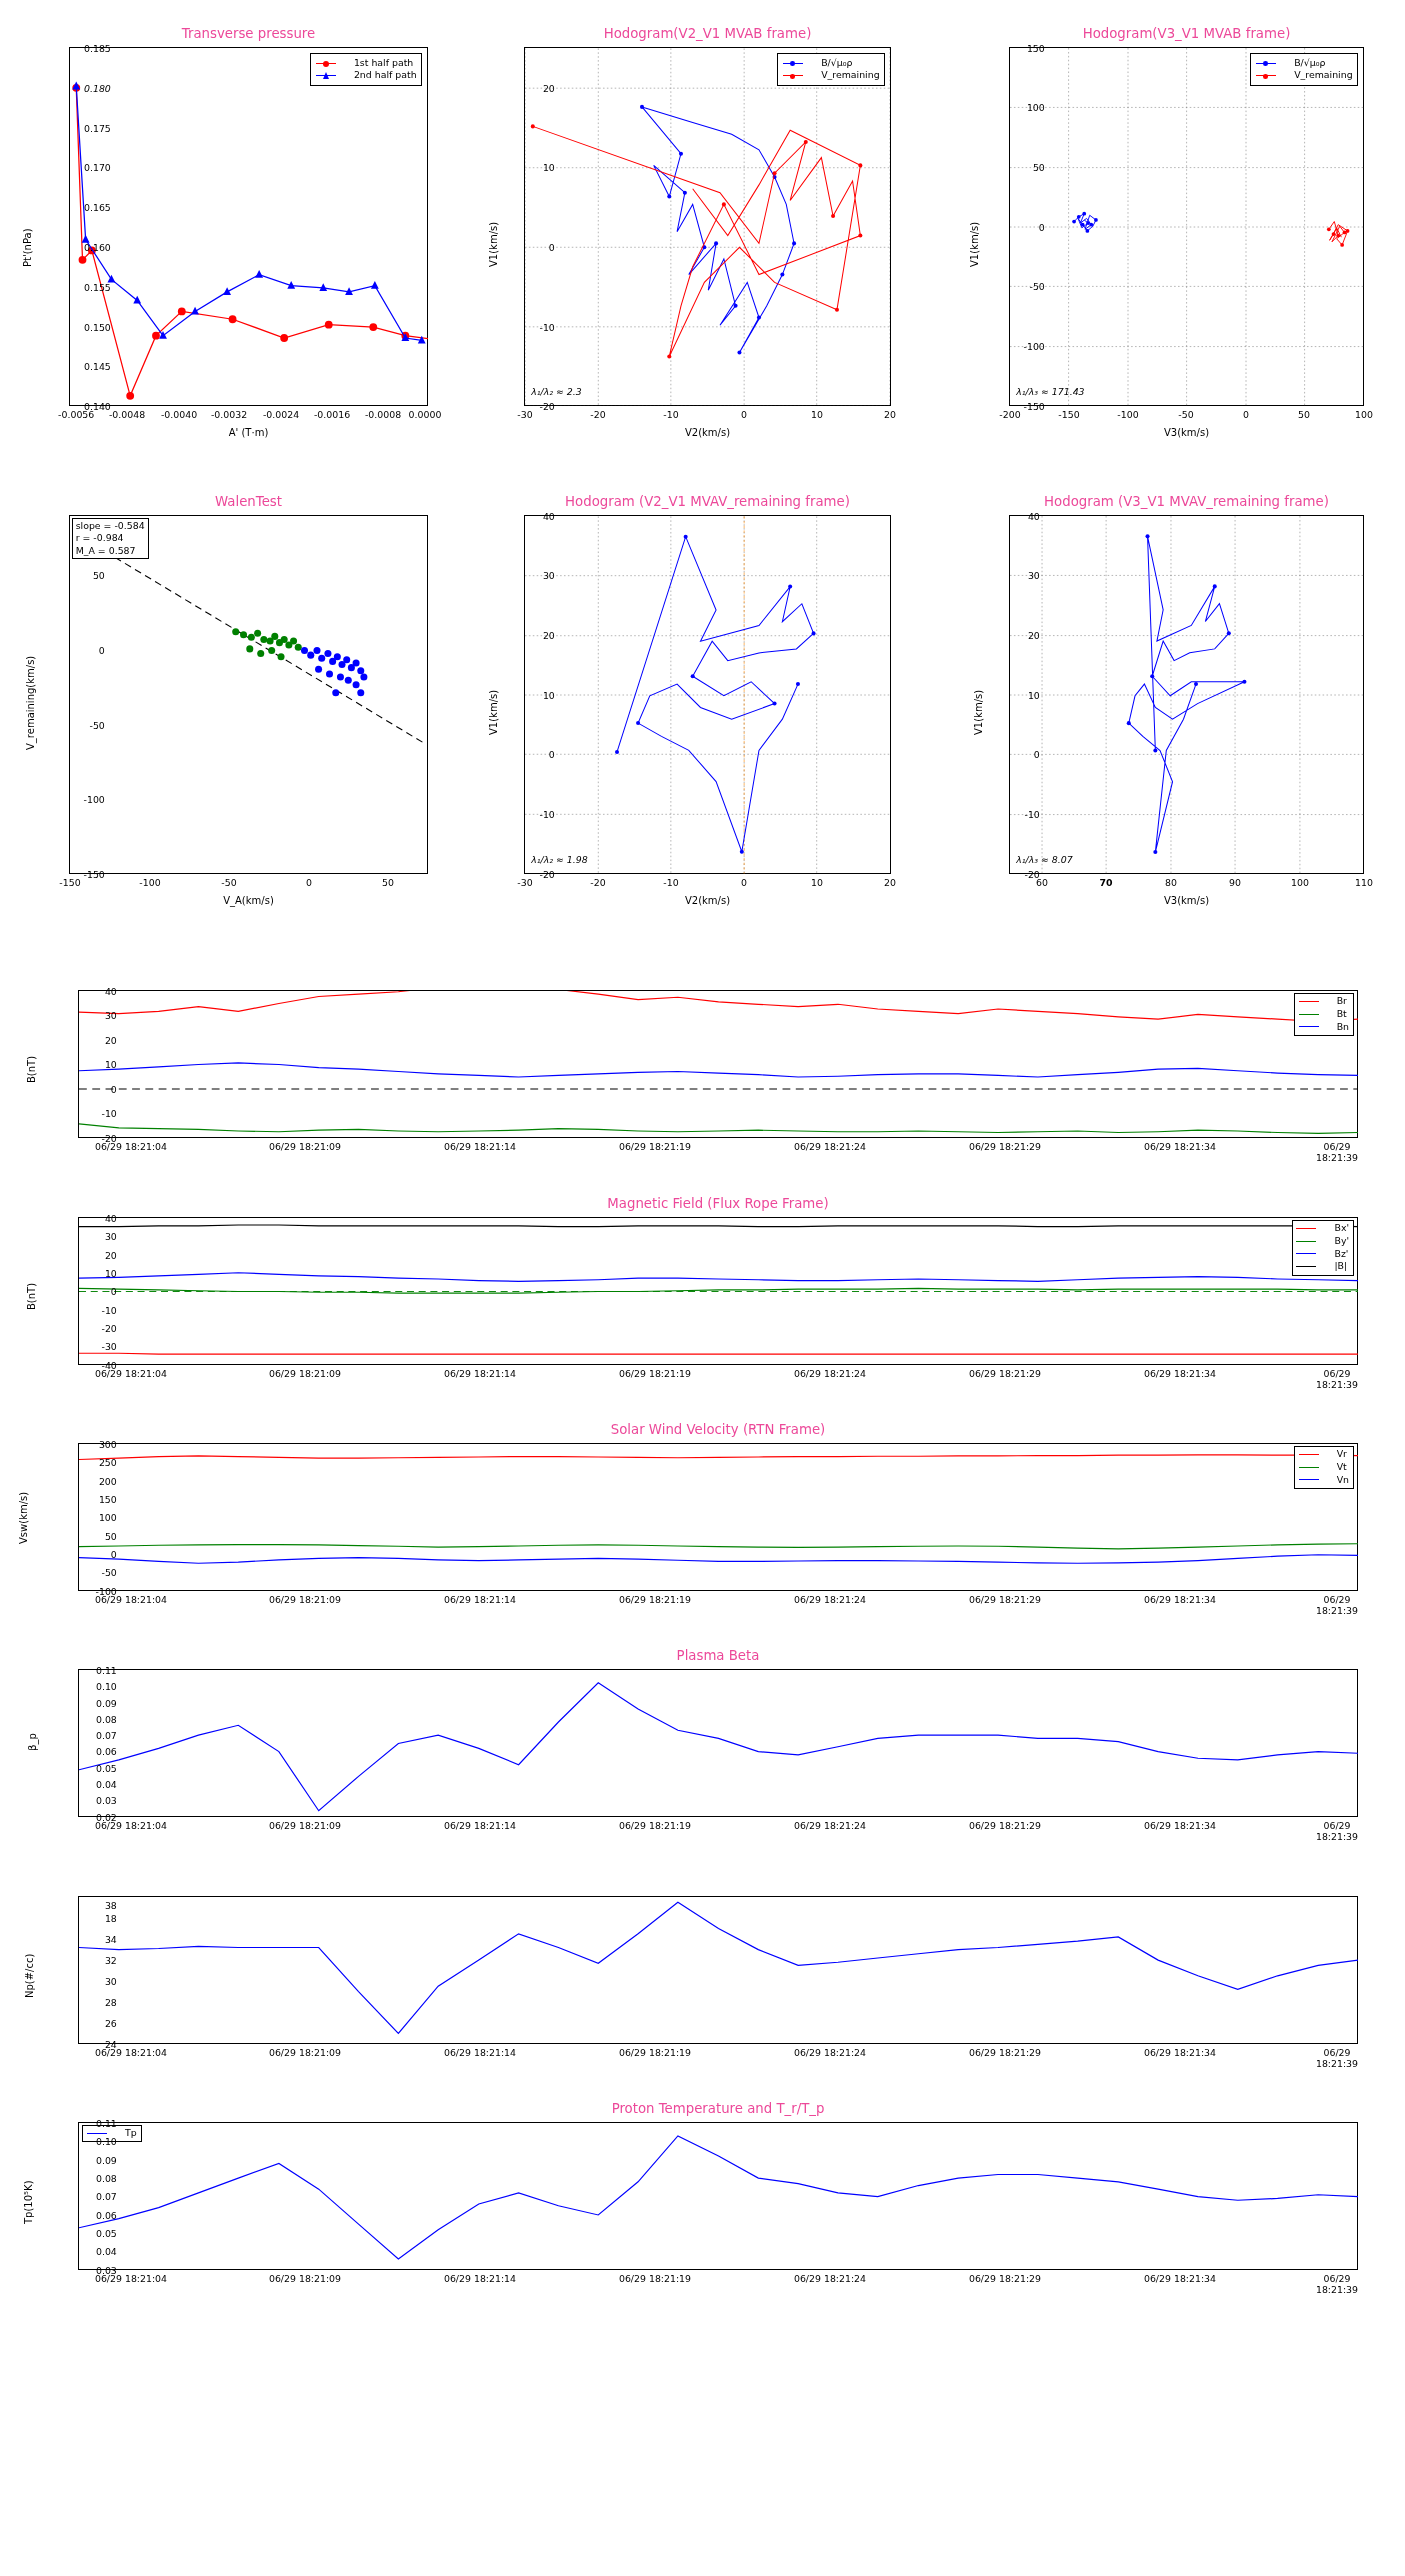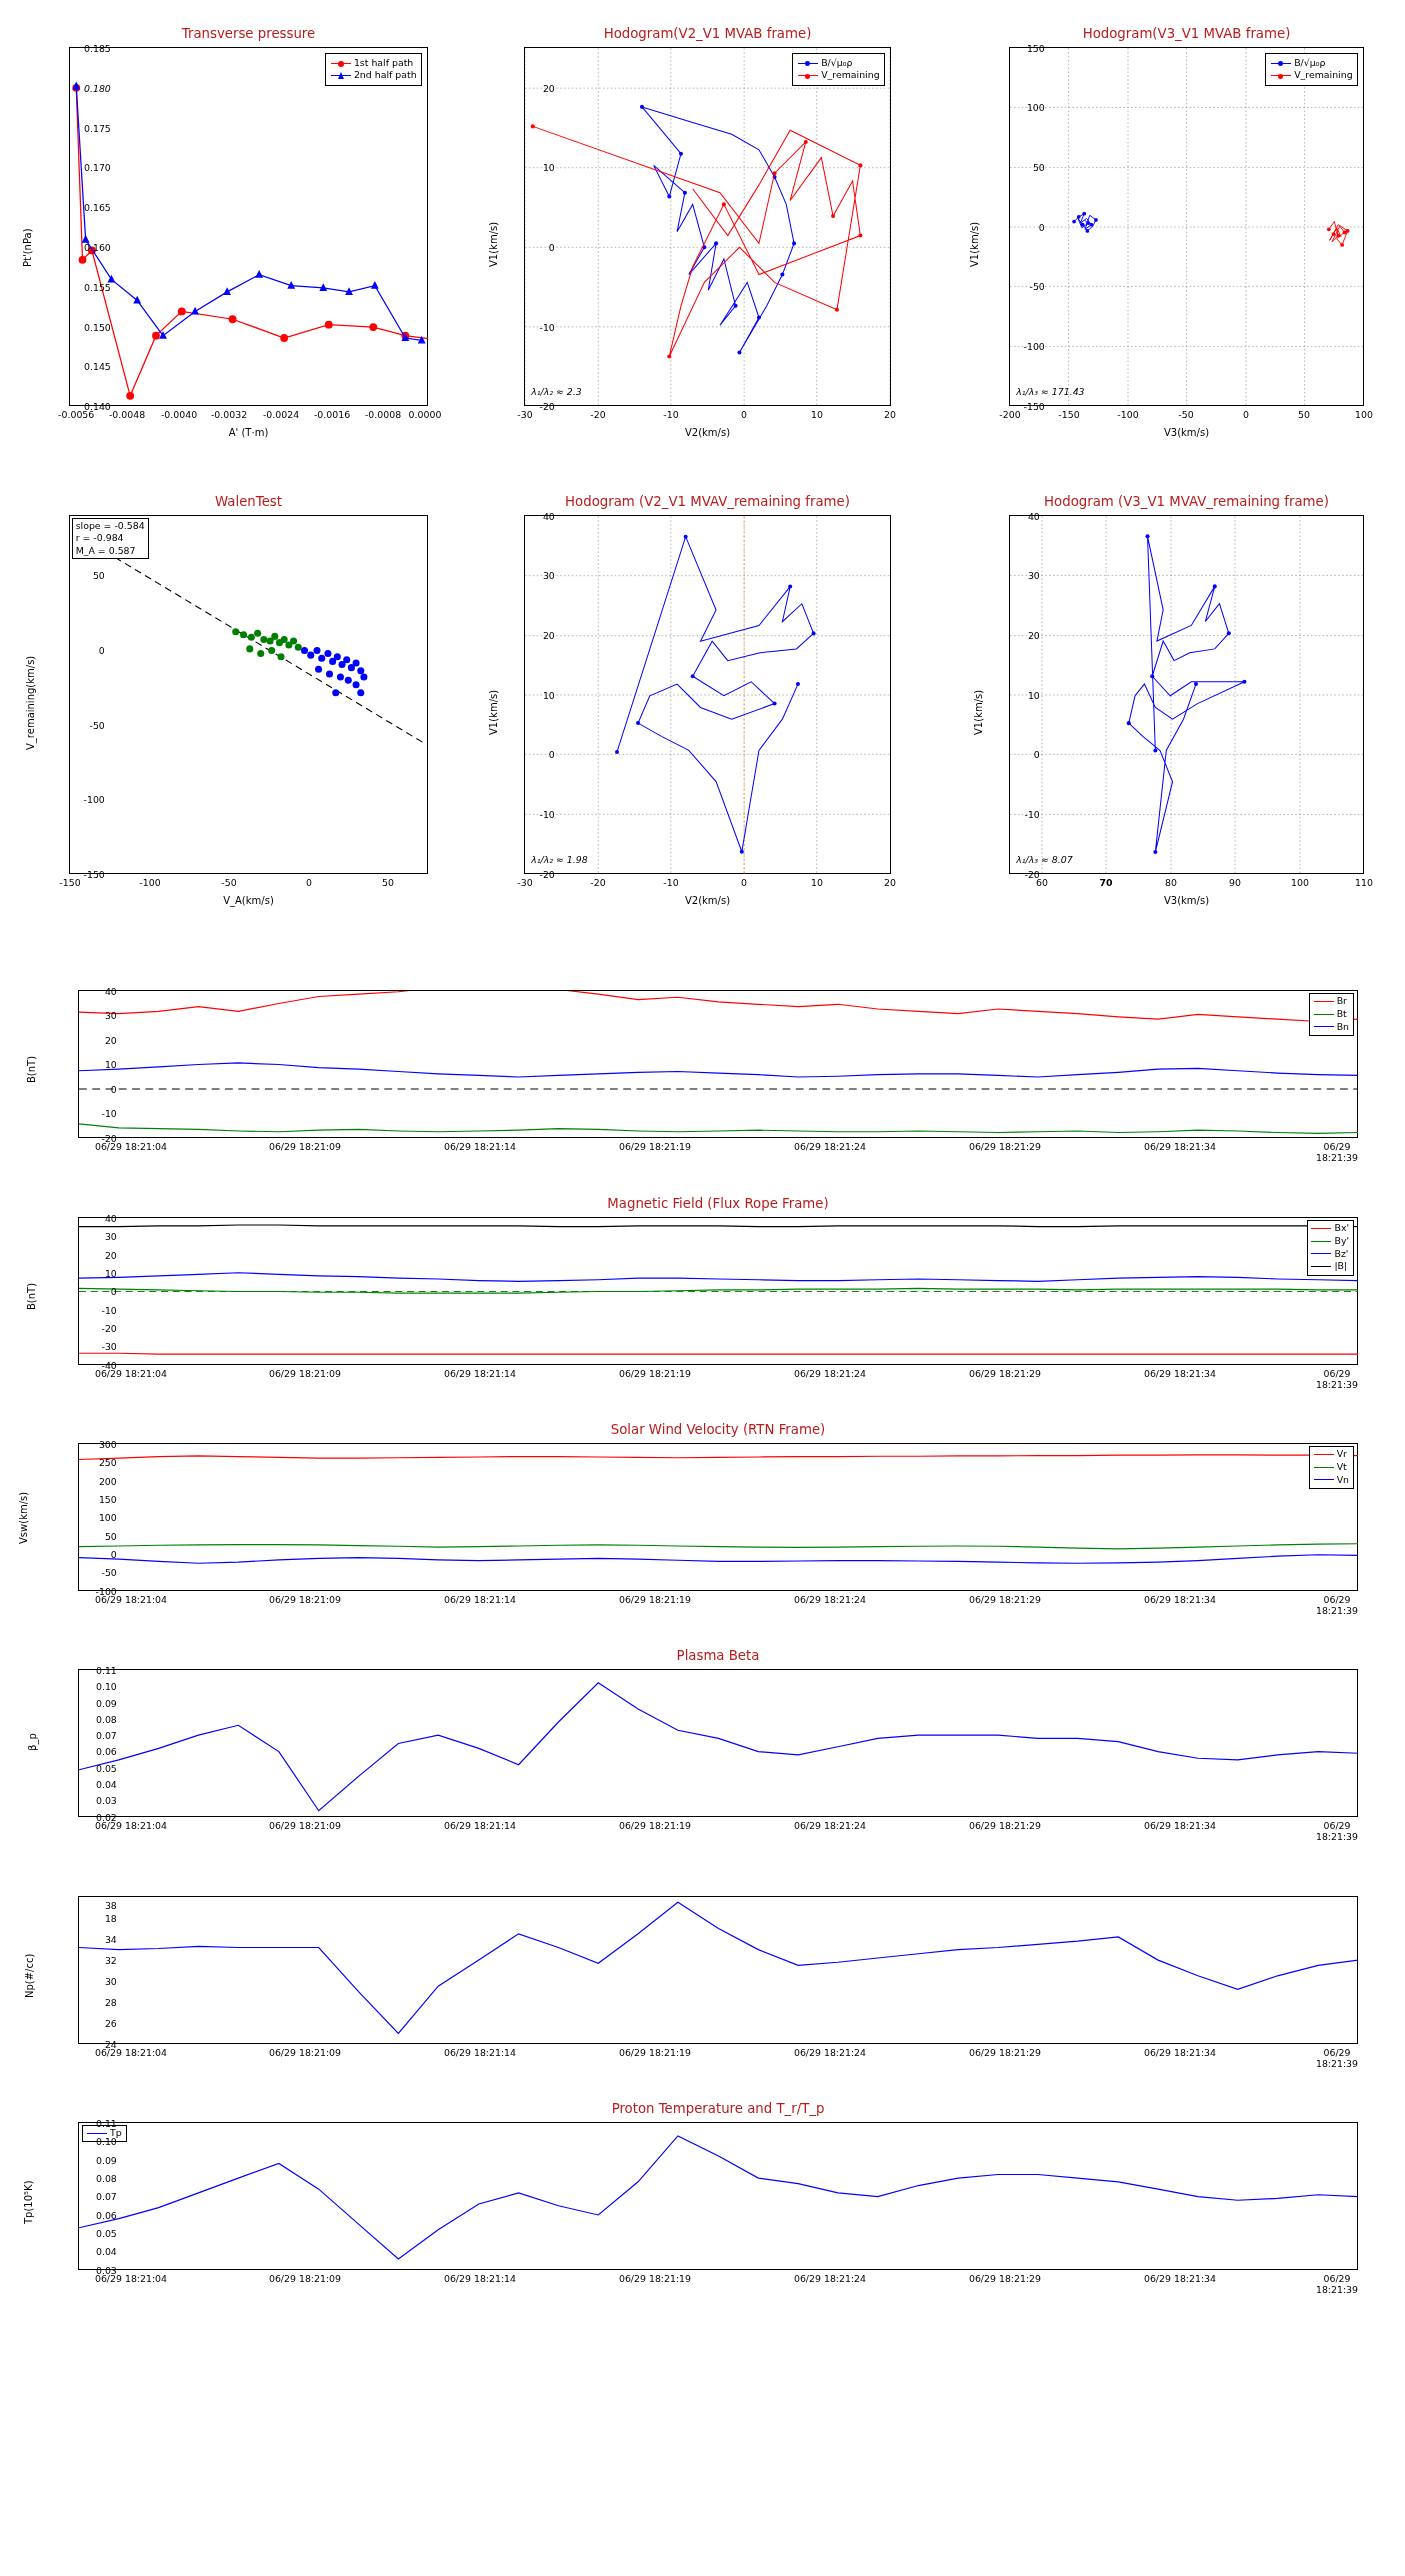--- a/index.html
+++ b/index.html
@@ -1,27 +1,27 @@
 <!DOCTYPE html>
 <html style="font-size:12.5px"><head>
 <meta charset="utf-8">
 <style>
   html,body{margin:0;padding:0;background:#ffffff;}
   body{width:1405px;height:2576px;font-family:"DejaVu Sans",sans-serif;color:#000;}
   .page{position:relative;width:1405px;height:2576px;}
   .panel{position:absolute;box-sizing:border-box;}
-  .plot-title{position:absolute;width:100%;text-align:center;font-size:13.3px;color:#b91c1c;top:-22px;}
+  .plot-title{position:absolute;width:100%;text-align:center;font-size:13.3px;color:#ec4899;top:-22px;}
   .axes{position:absolute;border:0.8px solid #000;box-sizing:border-box;background:#fff;}
   svg{display:block;}
   .tick-x{position:absolute;font-size:9.4px;color:#000;text-align:center;transform:translateX(-50%);}
   .tick-y{position:absolute;font-size:9.4px;color:#000;text-align:right;transform:translateY(-50%);}
   .xlabel{position:absolute;width:100%;text-align:center;font-size:10px;}
   .ylabel{position:absolute;font-size:10px;transform-origin:0 0;transform:rotate(-90deg);white-space:nowrap;}
   .legend{position:absolute;border:0.8px solid #000;background:#fff;padding:3.1px 4.7px;font-size:9.4px;line-height:1.35;}
-  .legend .row{display:flex;align-items:center;gap:3px;white-space:nowrap;}
+  .legend .row{display:flex;align-items:center;gap:18px;white-space:nowrap;}
   .legend .swatch{width:20px;height:0;border-top:1.6px solid #000;display:inline-block;position:relative;}
   .legend .mk{position:absolute;left:7px;top:-3.1px;width:6.2px;height:6.2px;border-radius:50%;}
   .legend .mk.tri{border-radius:0;width:0;height:0;border-left:3.9px solid transparent;border-right:3.9px solid transparent;border-bottom:7px solid #000;top:-3.9px;}
   .annot{position:absolute;font-size:9.4px;font-style:italic;}
   .textbox{position:absolute;border:0.8px solid #000;background:#fff;padding:1.6px 3.1px;font-size:9.4px;line-height:1.3;}
 </style>
 </head>
 <body>
 
 <div class="page">

